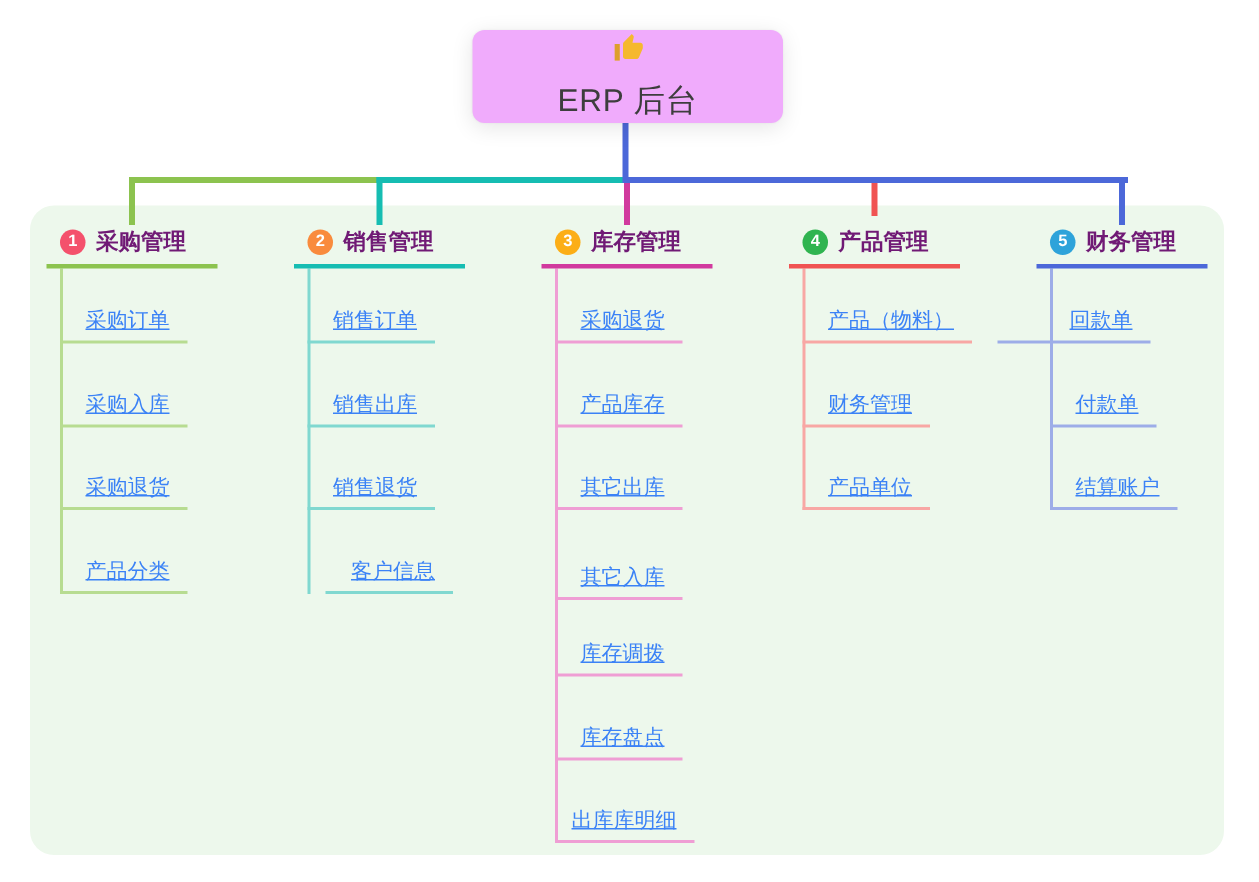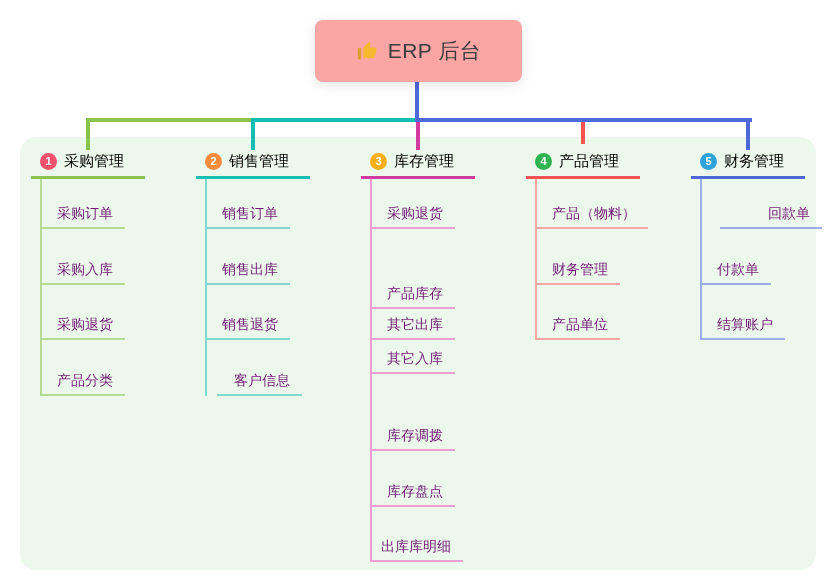--- a/index.html
+++ b/index.html
@@ -3,49 +3,50 @@
 <meta charset="utf-8">
 <style>
   html,body{margin:0;padding:0;background:#ffffff;}
   .canvas{
     position:relative;width:839px;height:588px;overflow:hidden;
     font-family:"Liberation Sans","DejaVu Sans",sans-serif;
     background:#ffffff;
   }
   .root-card{
     position:absolute;left:315px;top:20px;width:207px;height:62px;
-    background:#fca5a5;border-radius:8px;
+    background:#f0abfc;border-radius:8px;
     box-shadow:0 3px 14px rgba(0,0,0,.10), 0 0 2px rgba(0,0,0,.05);
     display:flex;align-items:center;justify-content:center;gap:10px;
     z-index:5;
+    flex-direction:column;
   }
   .root-card .root-label{
     font-size:21px;color:#3d3d3d;letter-spacing:.5px;
   }
   .panel{
     position:absolute;left:20px;top:137px;width:796px;height:433px;
     border-radius:16px;z-index:0;
   }
   .cline{position:absolute;z-index:1;}
   .branch-header{
     position:absolute;height:33px;width:114px;box-sizing:border-box;
     display:flex;align-items:center;gap:7px;padding-left:9px;
     z-index:3;cursor:default;
   }
   .badge{
     width:17px;height:17px;border-radius:50%;flex:0 0 17px;
     color:#fff;font-size:11px;font-weight:bold;line-height:17px;
     text-align:center;
   }
-  .branch-title{font-size:15px;font-weight:400;color:#000000;white-space:nowrap;}
+  .branch-title{font-size:15px;font-weight:700;color:#701a75;white-space:nowrap;}
   .spine{position:absolute;width:2px;z-index:1;}
   .child-node{
     position:absolute;height:30px;box-sizing:border-box;
-    padding:0 12px 0 17px;line-height:28px;font-size:14px;color:#701a75;
-    white-space:nowrap;z-index:2;
+    padding:0 12px 0 17px;line-height:28px;font-size:14px;color:#3b82f6;
+    white-space:nowrap;z-index:2;text-decoration:underline;
   }
 </style>
 </head>
 <body>
 
 <div class="canvas">
 
   <div class="panel" id="panel" style="background: rgb(237, 248, 236);"></div>
 
   <div class="root-card">
@@ -85,36 +86,36 @@
       <div class="child-node" style="left: 205px; top: 199px; border-bottom: 2px solid rgb(128, 216, 208);">销售订单</div>
       <div class="child-node" style="left: 205px; top: 255px; border-bottom: 2px solid rgb(128, 216, 208); text-align: center;">销售出库</div>
       <div class="child-node" style="left: 205px; top: 310px; border-bottom: 2px solid rgb(128, 216, 208);">销售退货</div>
       <div class="child-node" style="left: 205px; top: 366px; border-bottom: 2px solid rgb(128, 216, 208); margin-left: 12px;">客户信息</div>
       <div class="branch-header" style="left: 361px; top: 146px; border-bottom: 3px solid rgb(209, 58, 158);">
         <span class="badge" style="background: rgb(252, 174, 22);">3</span>
         <span class="branch-title">库存管理</span>
       </div>
       <div class="spine" style="left: 370px; top: 179px; height: 383px; background: rgb(239, 158, 212);"></div>
       <div class="child-node" style="left: 370px; top: 199px; border-bottom: 2px solid rgb(239, 158, 212);">采购退货</div>
-      <div class="child-node" style="left: 370px; top: 255px; border-bottom: 2px solid rgb(239, 158, 212); margin-top: 24px;">产品库存</div>
+      <div class="child-node" style="left: 370px; top: 255px; border-bottom: 2px solid rgb(239, 158, 212);">产品库存</div>
       <div class="child-node" style="left: 370px; top: 310px; border-bottom: 2px solid rgb(239, 158, 212);">其它出库</div>
-      <div class="child-node" style="left: 370px; top: 344px; border-bottom: 2px solid rgb(239, 158, 212);">其它入库</div>
+      <div class="child-node" style="left: 370px; top: 370px; border-bottom: 2px solid rgb(239, 158, 212);">其它入库</div>
       <div class="child-node" style="left: 370px; top: 421px; border-bottom: 2px solid rgb(239, 158, 212);">库存调拨</div>
       <div class="child-node" style="left: 370px; top: 477px; border-bottom: 2px solid rgb(239, 158, 212);">库存盘点</div>
       <div class="child-node" style="left: 370px; top: 532px; border-bottom: 2px solid rgb(239, 158, 212); padding-left: 11px;">出库库明细</div>
       <div class="branch-header" style="left: 526px; top: 146px; border-bottom: 3px solid rgb(240, 83, 82);">
         <span class="badge" style="background: rgb(48, 180, 80);">4</span>
         <span class="branch-title">产品管理</span>
       </div>
       <div class="spine" style="left: 535px; top: 179px; height: 161px; background: rgb(248, 167, 164);"></div>
       <div class="child-node" style="left: 535px; top: 199px; border-bottom: 2px solid rgb(248, 167, 164);">产品（物料）</div>
       <div class="child-node" style="left: 535px; top: 255px; border-bottom: 2px solid rgb(248, 167, 164);">财务管理</div>
       <div class="child-node" style="left: 535px; top: 310px; border-bottom: 2px solid rgb(248, 167, 164);">产品单位</div>
       <div class="branch-header" style="left: 691px; top: 146px; border-bottom: 3px solid rgb(76, 104, 217);">
         <span class="badge" style="background: rgb(46, 163, 218);">5</span>
         <span class="branch-title">财务管理</span>
       </div>
       <div class="spine" style="left: 700px; top: 179px; height: 161px; background: rgb(157, 173, 232);"></div>
-      <div class="child-node" style="left: 720px; top: 199px; border-bottom: 2px solid rgb(157, 173, 232); padding-left: 48px;">回款单</div>
+      <div class="child-node" style="left: 665px; top: 199px; border-bottom: 2px solid rgb(157, 173, 232); padding-left: 48px;">回款单</div>
       <div class="child-node" style="left: 700px; top: 255px; border-bottom: 2px solid rgb(157, 173, 232);">付款单</div>
       <div class="child-node" style="left: 700px; top: 310px; border-bottom: 2px solid rgb(157, 173, 232);">结算账户</div>
     </div>
 </div>
 
 </body></html>

